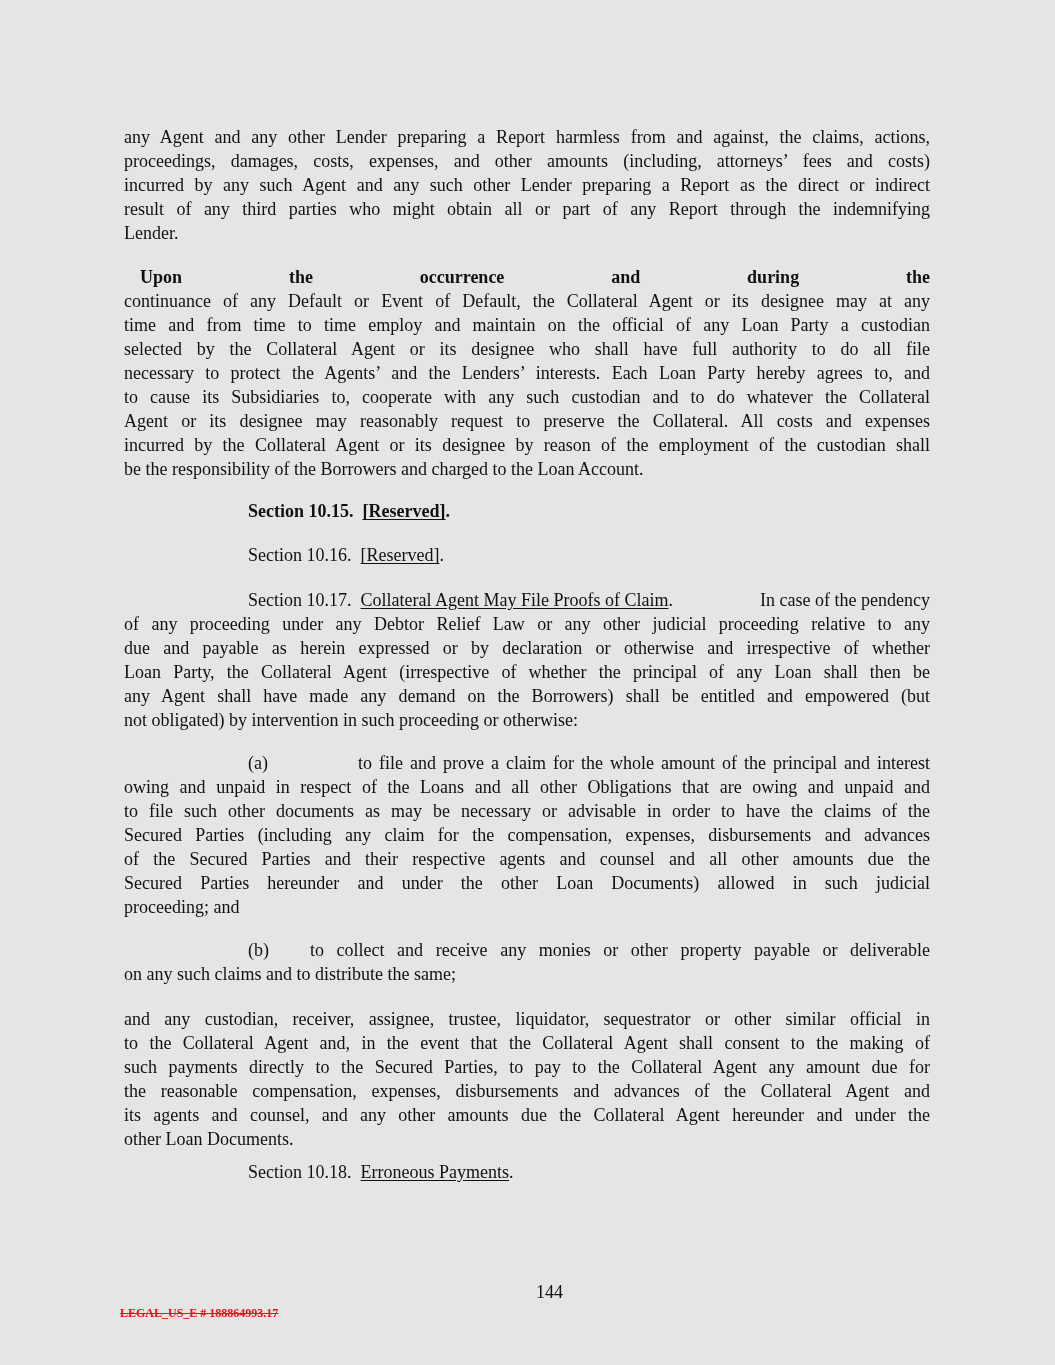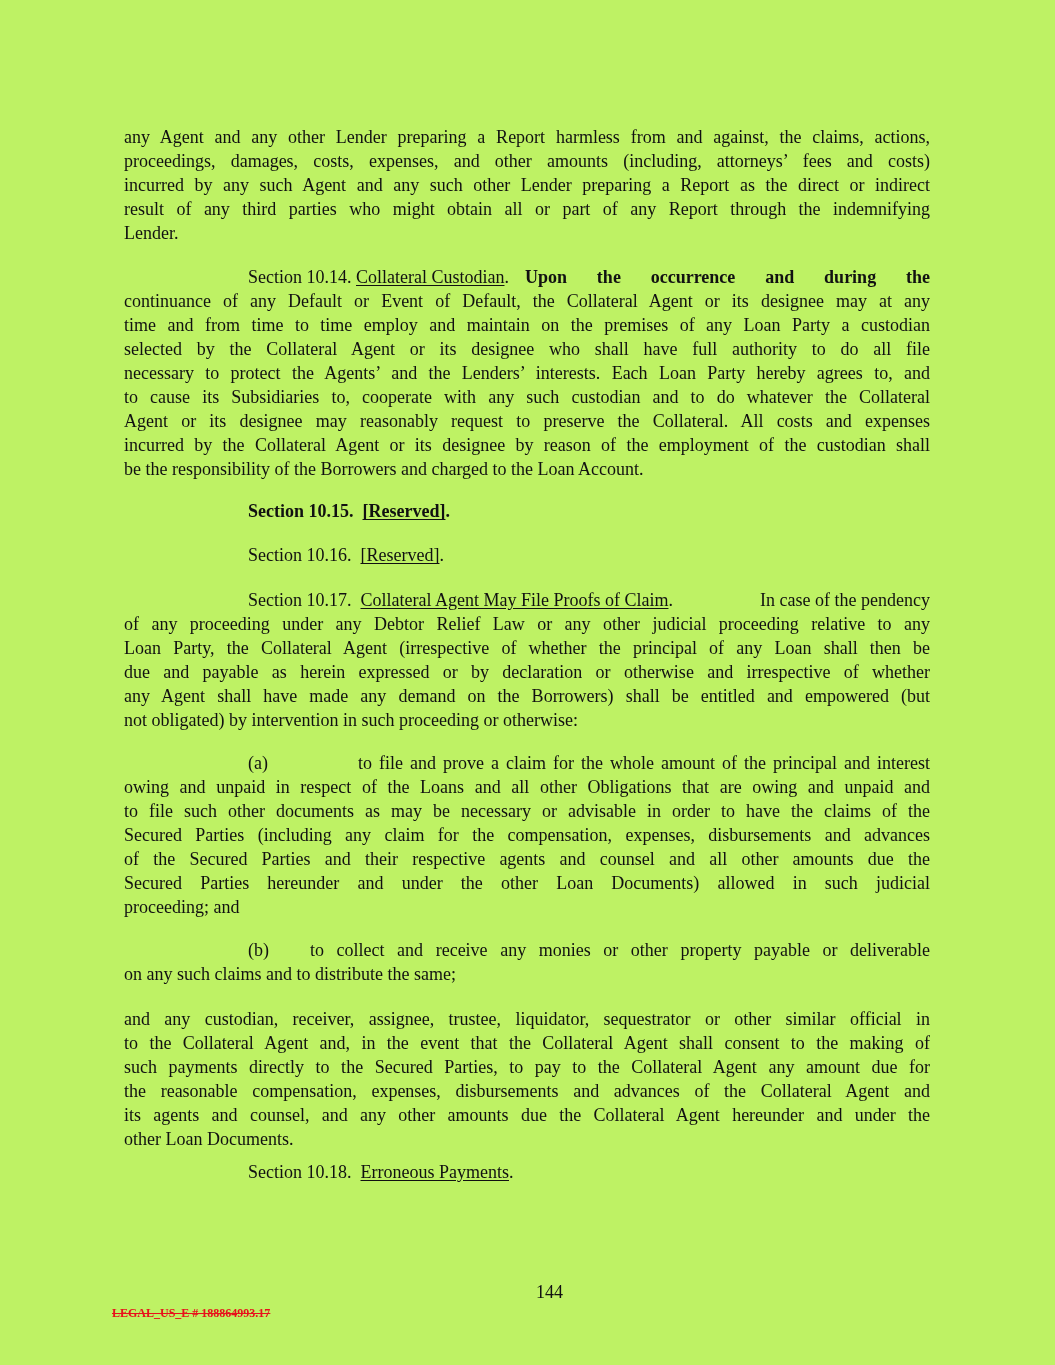--- a/index.html
+++ b/index.html
@@ -1,49 +1,45 @@
 <!DOCTYPE html>
 <html><head>
 <meta charset="utf-8">
 <style>
   html, body { margin: 0; padding: 0; background: #ffffff; }
   body { width: 1055px; height: 1365px; position: relative; overflow: hidden; }
-  .page { position: absolute; left: 0; top: 0; width: 1055px; height: 1365px; background: #bef264; }
+  .page { position: absolute; left: 0; top: 0; width: 1055px; height: 1365px; background: #e5e5e5; }
   .text { position: absolute; left: 124px; width: 806px; font-family: "Liberation Serif", serif; font-size: 18px; color: #111; }
   .para { position: absolute; left: 0; width: 806px; }
   .line { position: relative; height: 24px; line-height: 24px; white-space: nowrap; width: 806px; overflow: visible; }
   .j { text-align: justify; text-align-last: justify; }
   .u { text-decoration: underline; text-underline-offset: 2px; }
   .pagenum { position: absolute; top: 1282px; left: 0; width: 1055px; text-align: center; font-family: "Liberation Serif", serif; font-size: 18px; color: #111; margin-left: 22px; }
-  .footer-id { position: absolute; top: 1306px; left: 112px; font-family: "Liberation Serif", serif; font-size: 12px; font-weight: bold; color: #e8101b; text-decoration: line-through; text-decoration-color: #e8101b; }
+  .footer-id { position: absolute; top: 1306px; left: 120px; font-family: "Liberation Serif", serif; font-size: 12px; font-weight: bold; color: #e8101b; text-decoration: line-through; text-decoration-color: #e8101b; }
 </style>
 </head>
 <body>
 
 <div class="page">
   <div class="text" style="top:125px;">
 
     <div class="para" style="top:0px;">
       <div class="line j">any Agent and any other Lender preparing a Report harmless from and against, the claims, actions,</div>
       <div class="line j">proceedings, damages, costs, expenses, and other amounts (including, attorneys’ fees and costs)</div>
       <div class="line j">incurred by any such Agent and any such other Lender preparing a Report as the direct or indirect</div>
       <div class="line j">result of any third parties who might obtain all or part of any Report through the indemnifying</div>
       <div class="line">Lender.</div>
     </div>
 
     <div class="para" style="top:140px;">
       <div class="line" style="display:flex; justify-content:space-between;">
-        <span style="padding-left:124px; white-space:nowrap;">
-          <span>Section 10.14.</span>
-          <span class="u">Collateral Custodian</span><span>.</span>
-        </span>
         <span class="j" style="flex:1; margin-left:16px;font-weight:bold;">Upon the occurrence and during the</span>
       </div>
       <div class="line j">continuance of any Default or Event of Default, the Collateral Agent or its designee may at any</div>
-      <div class="line j">time and from time to time employ and maintain on the premises of any Loan Party a custodian</div>
+      <div class="line j">time and from time to time employ and maintain on the official of any Loan Party a custodian</div>
       <div class="line j">selected by the Collateral Agent or its designee who shall have full authority to do all file</div>
       <div class="line j">necessary to protect the Agents’ and the Lenders’ interests.  Each Loan Party hereby agrees to, and</div>
       <div class="line j">to cause its Subsidiaries to, cooperate with any such custodian and to do whatever the Collateral</div>
       <div class="line j">Agent or its designee may reasonably request to preserve the Collateral.  All costs and expenses</div>
       <div class="line j">incurred by the Collateral Agent or its designee by reason of the employment of the custodian shall</div>
       <div class="line">be the responsibility of the Borrowers and charged to the Loan Account.</div>
     </div>
 
     <div class="para" style="top:374px;font-weight:bold;">
       <div class="line">
@@ -65,22 +61,22 @@
 
     <div class="para" style="top:463px;">
       <div class="line" style="display:flex; justify-content:flex-start;">
         <span style="padding-left:124px; white-space:nowrap;">
           <span>Section 10.17.</span>&nbsp;
           <span class="u">Collateral Agent May File Proofs of Claim</span><span>.</span>
         </span>
         <span class="j" style="flex:1; margin-left:8px; text-align:right; text-align-last:right;">In case of the pendency</span>
       </div>
       <div class="line j">of any proceeding under any Debtor Relief Law or any other judicial proceeding relative to any</div>
+      <div class="line j">due and payable as herein expressed or by declaration or otherwise and irrespective of whether</div>
       <div class="line j">Loan Party, the Collateral Agent (irrespective of whether the principal of any Loan shall then be</div>
-      <div class="line j">due and payable as herein expressed or by declaration or otherwise and irrespective of whether</div>
       <div class="line j">any Agent shall have made any demand on the Borrowers) shall be entitled and empowered (but</div>
       <div class="line">not obligated) by intervention in such proceeding or otherwise:</div>
     </div>
 
     <div class="para" style="top:626px;">
       <div class="line" style="display:flex;">
         <span style="padding-left:124px; width:62px; display:inline-block;">(a)</span>
         <span class="j" style="flex:1;margin-left:48px;">to file and prove a claim for the whole amount of the principal and interest</span>
       </div>
       <div class="line j">owing and unpaid in respect of the Loans and all other Obligations that are owing and unpaid and</div>

